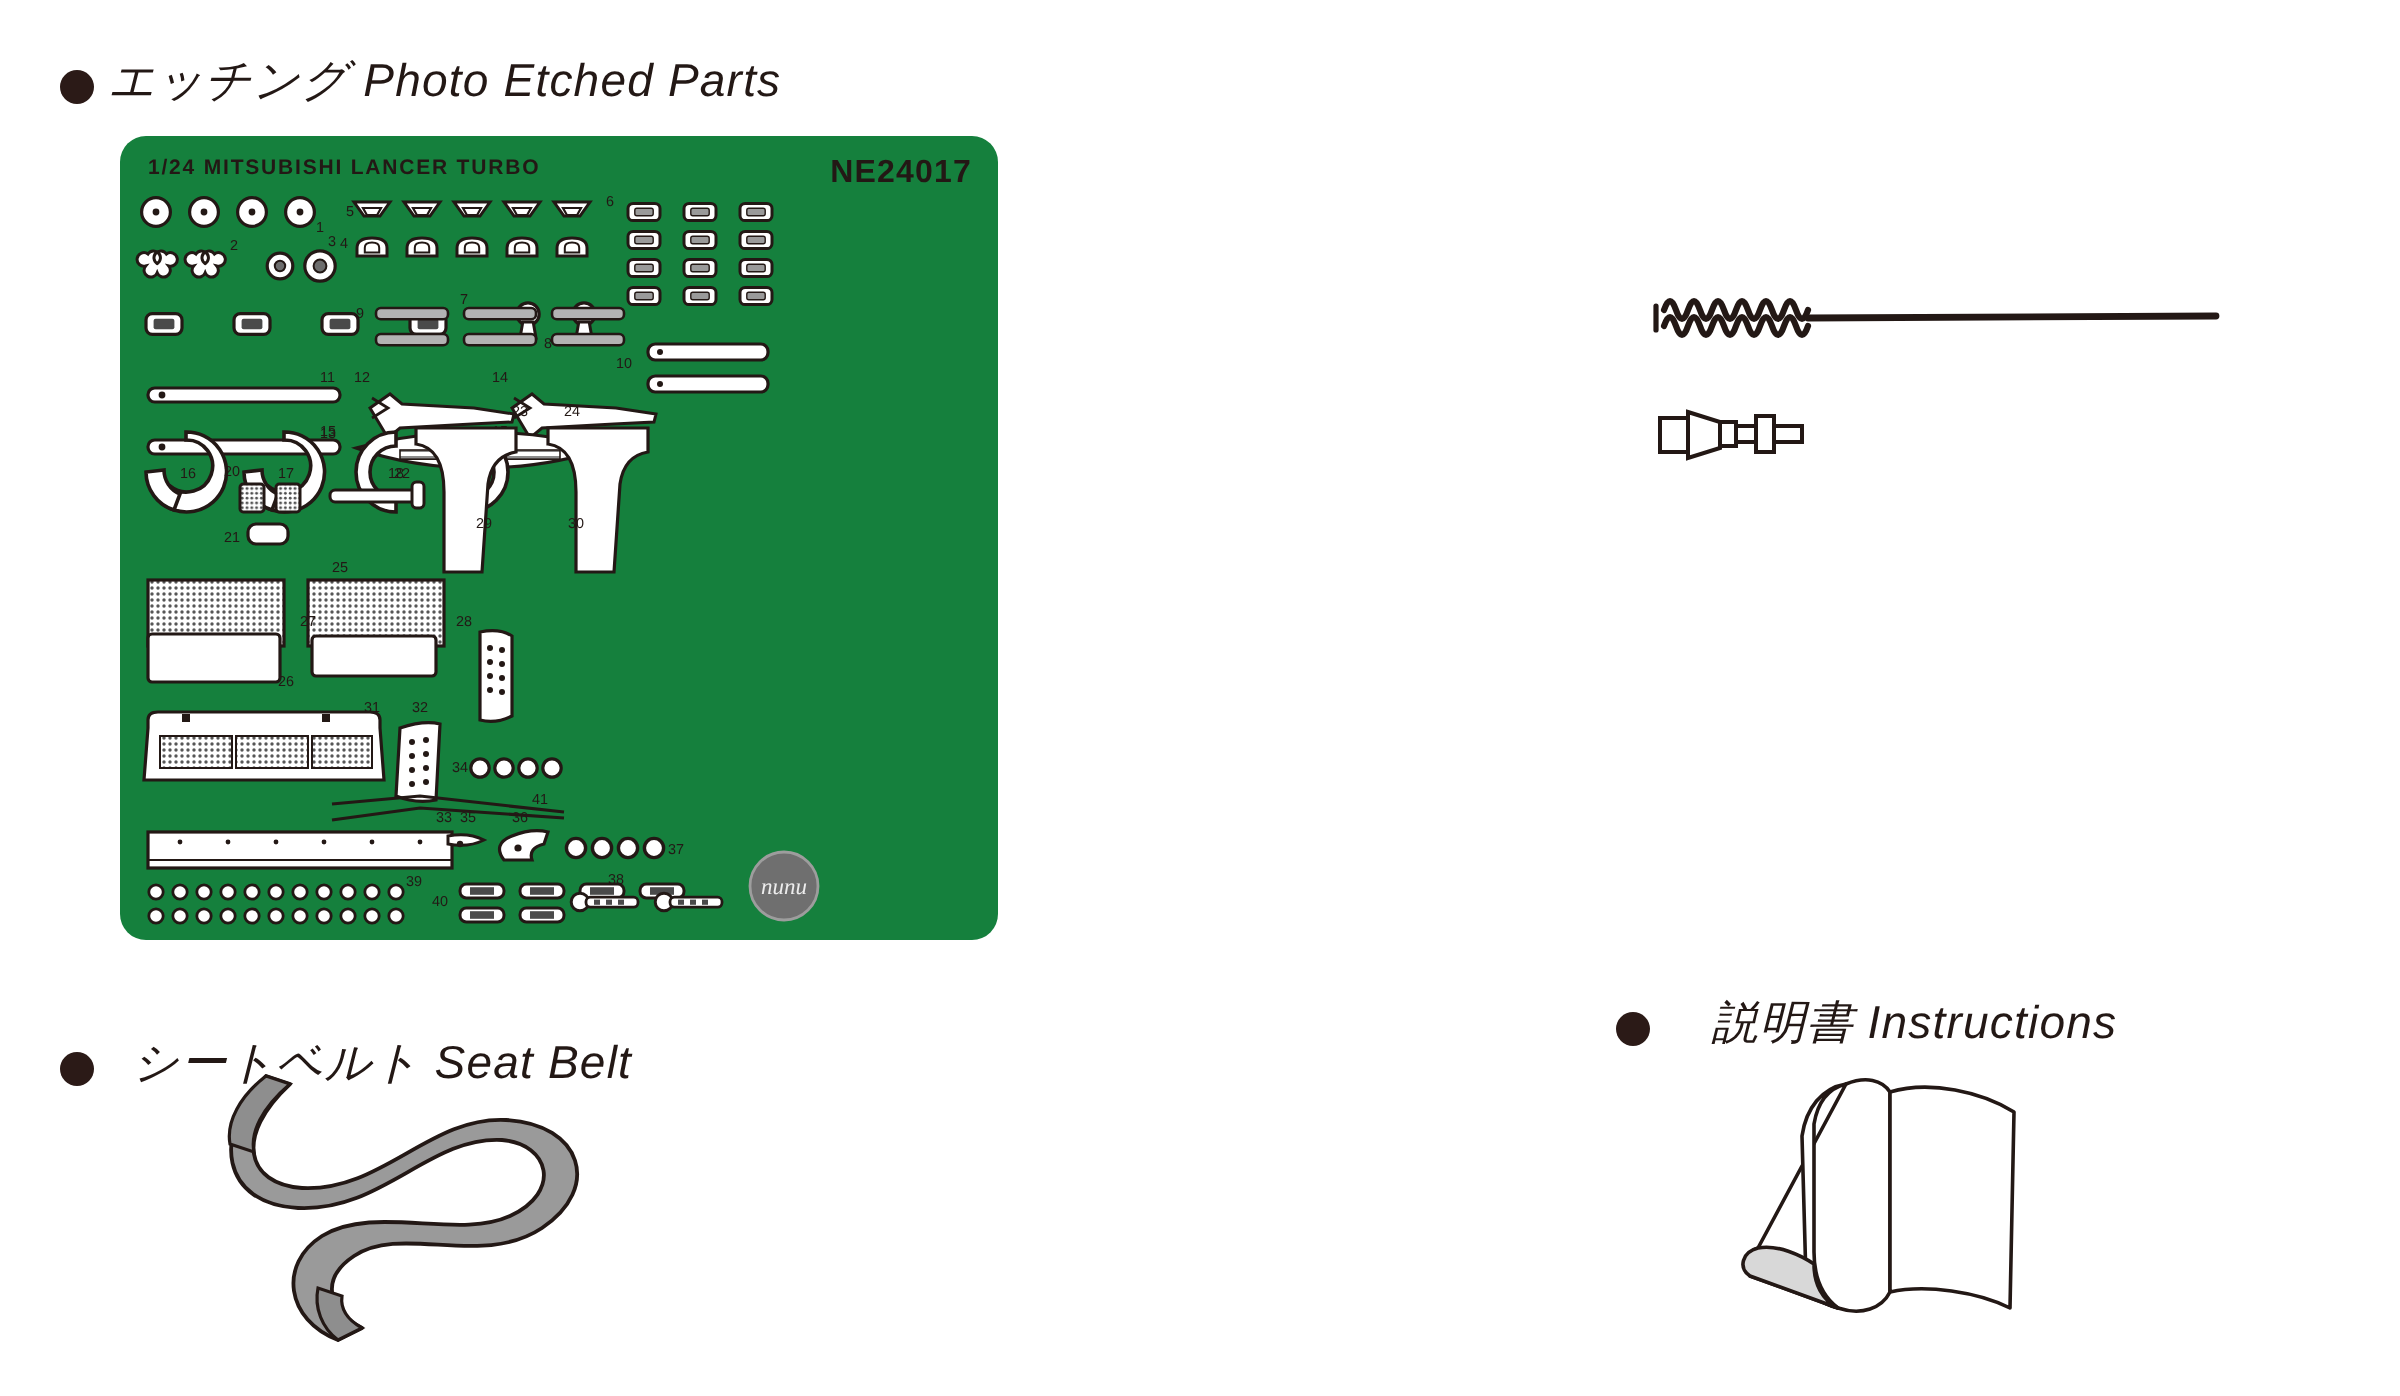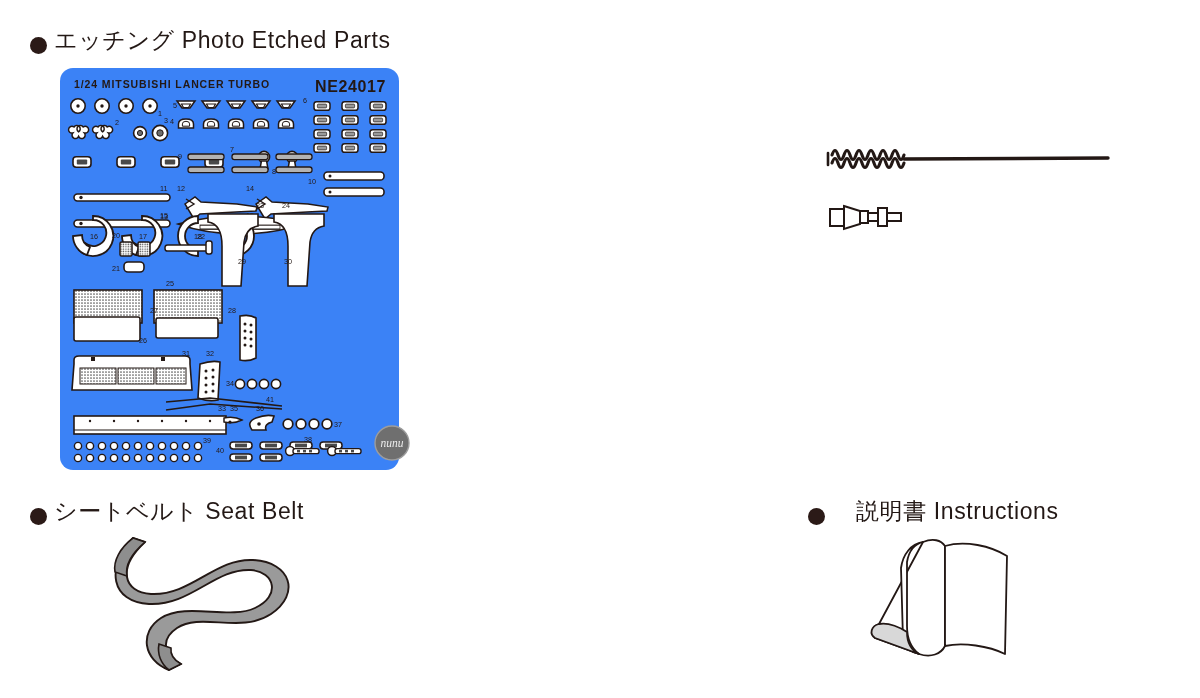--- a/index.html
+++ b/index.html
@@ -7,37 +7,37 @@
     width:1200px;height:698px;
     background:#ffffff;
     font-family:"Liberation Sans","DejaVu Sans",sans-serif;
     color:#231815;
     overflow:hidden;
     position:relative;
   }
   .page{position:absolute;inset:0;}
 
   
-  .heading{position:absolute;display:flex;align-items:flex-end;}
+  .heading{position:absolute;display:flex;align-items:center;font-style:italic;}
   .bullet{
     width:17px;height:17px;border-radius:50%;
     background:#2b1a17;flex:0 0 auto;margin-top:6px;margin-right:7px;
   }
   .htext{font-size:23px;line-height:1.22;letter-spacing:.6px;font-weight:500;color:#231815;white-space:pre;}
   .htext .l2{display:block;}
 
   #h-etched{left:30px;top:26px;}
   #h-antenna{left:800px;top:26px;}
-  #h-belt{left:30px;top:497px;}
+  #h-belt{left:30px;top:517px;gap:12px;}
   #h-instr{left:808px;top:497px;gap:24px;}
 
   
   .fret{
-    position:absolute;left:60px;top:68px;width:339px;height:402px;
-    background:#3b82f6;border-radius:13px;
+    position:absolute;left:60px;top:68px;width:439px;height:402px;
+    background:#15803d;border-radius:13px;
   }
   .fret-title{
     position:absolute;left:14px;top:10px;
     font-size:10.5px;font-weight:bold;letter-spacing:.9px;color:#231815;
     font-family:"Liberation Sans",sans-serif;
   }
   .fret-code{
     position:absolute;right:13px;top:10px;
     font-size:16px;font-weight:bold;letter-spacing:.6px;color:#231815;
   }

